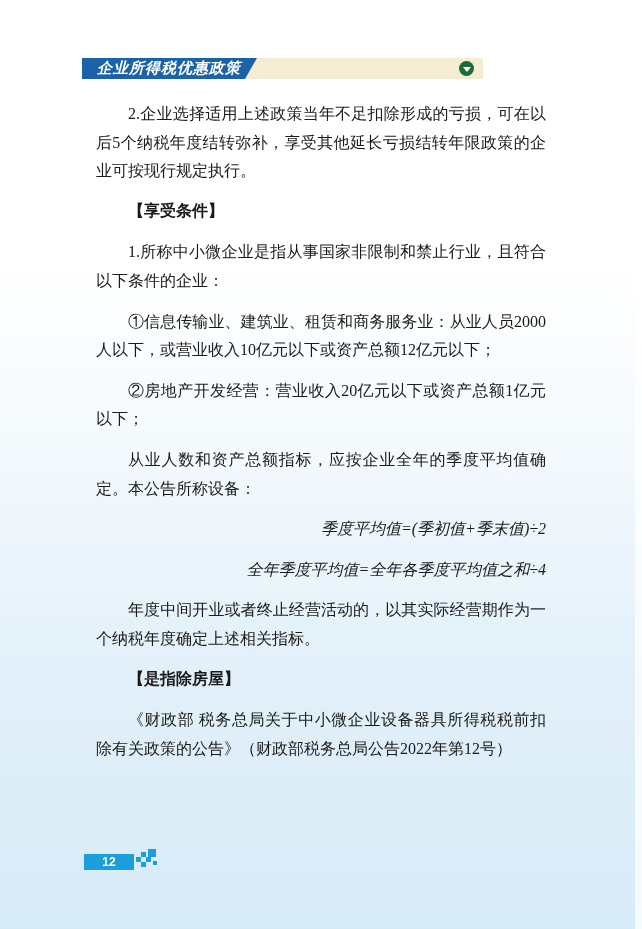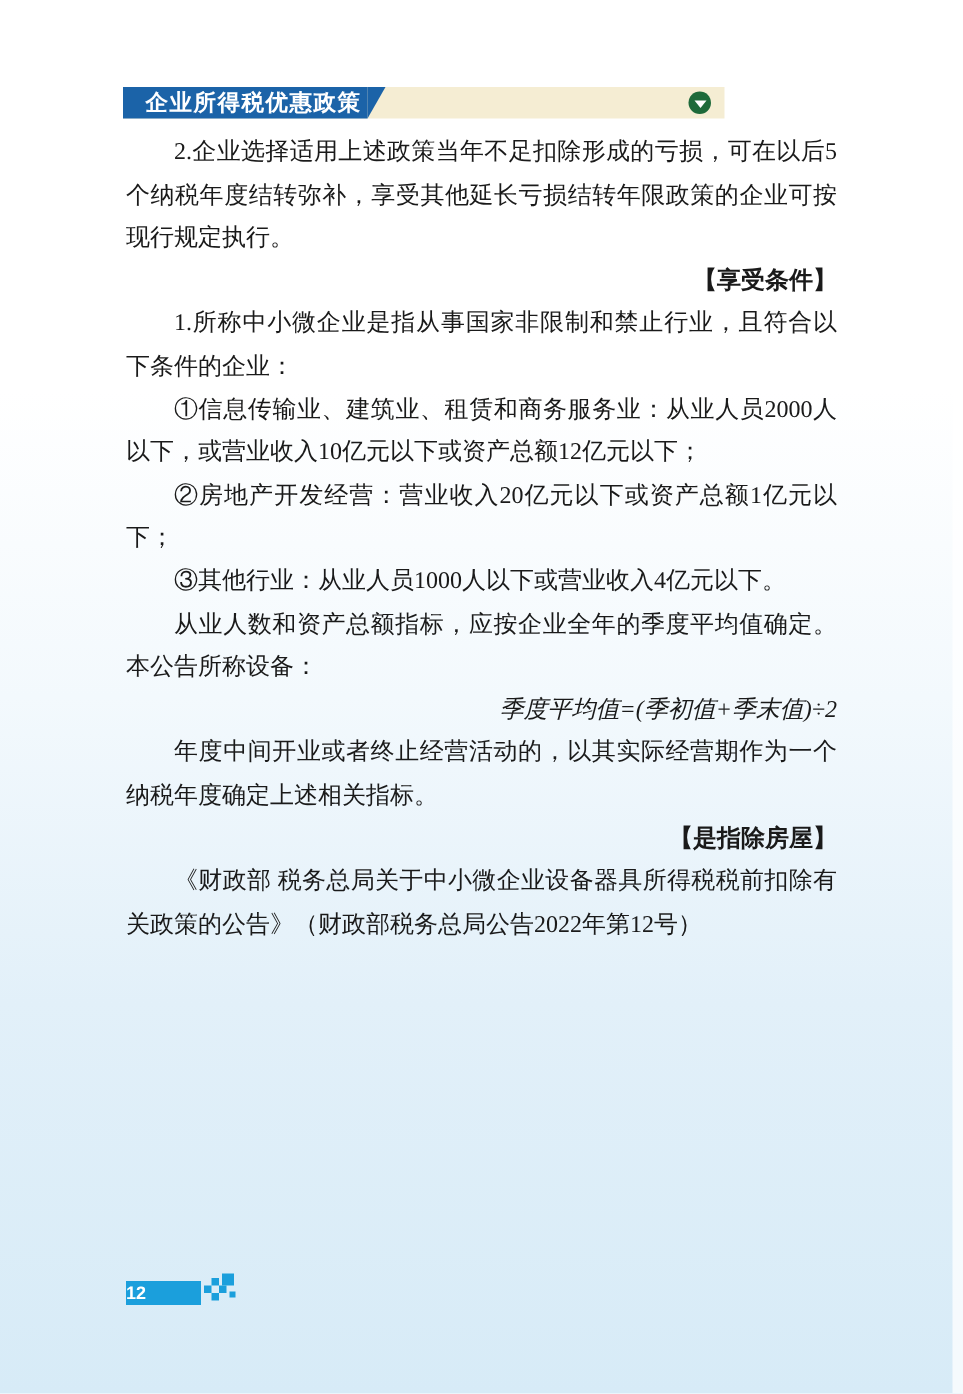--- a/index.html
+++ b/index.html
@@ -15,21 +15,21 @@
   }
   .right-edge{
     position:absolute;right:0;top:0;width:7px;height:100%;
     background:rgba(255,255,255,0.75);
   }
   
   .header-band{
     position:absolute;left:82px;top:58px;
     width:401px;height:21px;
     background:#f5edd3;
-    display:flex;
+    display:flex;font-style:italic;
   }
   .header-title-box{
     height:21px;
     background:#1b63a8;
     color:#ffffff;
     font-family:"Liberation Sans","DejaVu Sans",sans-serif;
     font-weight:bold;font-size:15px;
     display:flex;align-items:center;
     padding:0 4px 0 15px;
     letter-spacing:1px;
@@ -52,42 +52,42 @@
     border-left:4px solid transparent;
     border-right:4px solid transparent;
   }
   
   .doc-body{
     position:absolute;left:84px;top:88px;width:474px;
     color:#1a1a1a;
     font-size:16px;line-height:28.6px;
   }
   .doc-body p{
-    margin:0;
+    margin:12px;
     text-indent:2em;
     text-align:justify;
   }
   .doc-body p.heading{
     font-family:Liberation Mono, monospace;
     font-weight:bold;
-    text-align:right;
+    text-align:left;
   }
   .doc-body p.formula{
     text-align:right;
     font-style:italic;
   }
   
   .pagenum-badge{
     position:absolute;left:84px;top:854px;
     width:50px;height:16px;
     background:#1b9fdc;
     color:#ffffff;
     font-family:"Liberation Sans","DejaVu Sans",sans-serif;
     font-weight:bold;font-size:12px;
-    display:flex;align-items:center;
+    display:flex;align-items:center;justify-content:center;
   }
   .px{position:absolute;background:#1b9fdc;}
   .px.a{left:136px;top:857px;width:5px;height:5px;}
   .px.b{left:141px;top:852px;width:5px;height:5px;}
   .px.c{left:146px;top:857px;width:5px;height:5px;}
   .px.d{left:141px;top:862px;width:5px;height:5px;}
   .px.e{left:148px;top:849px;width:8px;height:8px;}
   .px.f{left:153px;top:861px;width:4px;height:4px;}
 </style>
 </head>
@@ -106,23 +106,23 @@
       <span class="tri"></span>
     </span>
   </div>
 
   <div class="doc-body">
     <p class="body">2.企业选择适用上述政策当年不足扣除形成的亏损，可在以后5个纳税年度结转弥补，享受其他延长亏损结转年限政策的企业可按现行规定执行。</p>
     <p class="heading">【享受条件】</p>
     <p class="body">1.所称中小微企业是指从事国家非限制和禁止行业，且符合以下条件的企业：</p>
     <p class="body">①信息传输业、建筑业、租赁和商务服务业：从业人员2000人以下，或营业收入10亿元以下或资产总额12亿元以下；</p>
     <p class="body">②房地产开发经营：营业收入20亿元以下或资产总额1亿元以下；</p>
-    <p class="body">③其他行业：从业人员1000人以下或营业收入4亿元以下。</p>
     <p class="body">从业人数和资产总额指标，应按企业全年的季度平均值确定。本公告所称设备：</p>
     <p class="formula">季度平均值=(季初值+季末值)÷2</p>
+    <p class="formula">全年季度平均值=全年各季度平均值之和÷4</p>
     <p class="body">年度中间开业或者终止经营活动的，以其实际经营期作为一个纳税年度确定上述相关指标。</p>
     <p class="heading">【是指除房屋】</p>
     <p class="body">《财政部 税务总局关于中小微企业设备器具所得税税前扣除有关政策的公告》（财政部税务总局公告2022年第12号）</p>
   </div>
 
   <div class="pagenum-badge">
     <span>12</span>
   </div>
   <div class="px a"></div>
   <div class="px b"></div>

